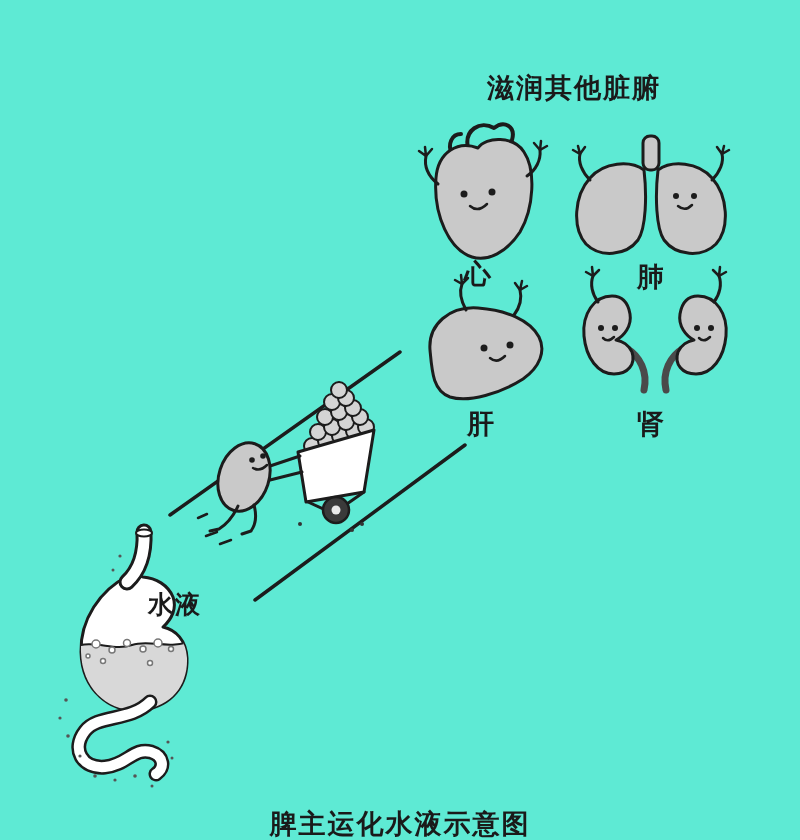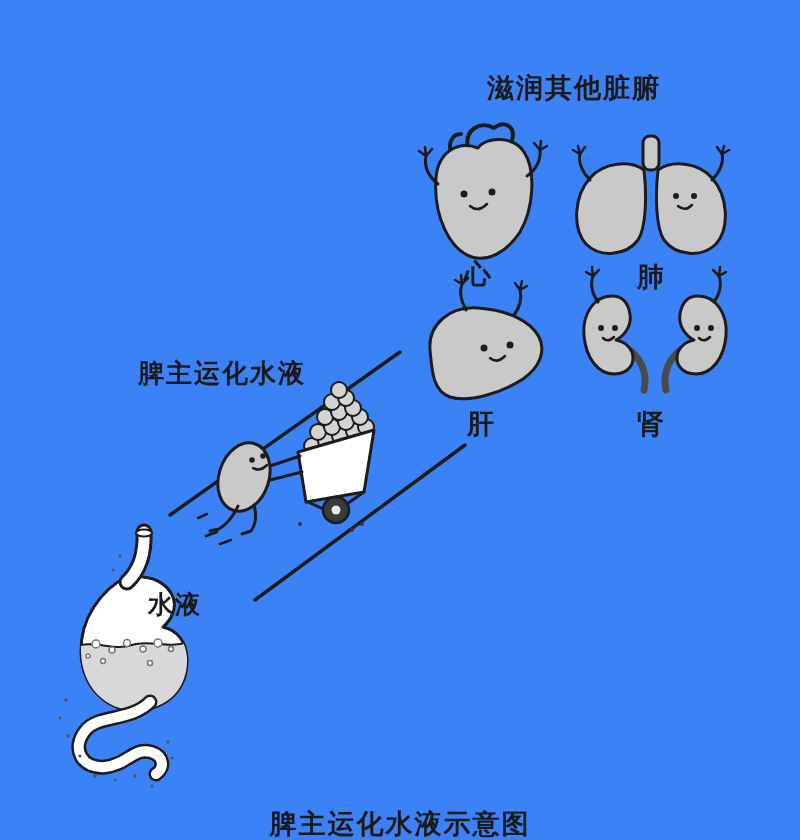--- a/index.html
+++ b/index.html
@@ -1,19 +1,19 @@
 <!DOCTYPE html>
 <html><head>
 <meta charset="utf-8">
 <style>
   html,body{margin:0;padding:0;background:#ffffff;}
   .stage{
     position:relative;
     width:800px;height:840px;
-    background:#3b82f6;
+    background:#5eead4;
     overflow:hidden;
     font-family:"DejaVu Sans", sans-serif;
   }
   .stage svg{position:absolute;left:0;top:0;}
   .lbl{
     position:absolute;
     color:#1a1a1a;
     font-weight:700;
     letter-spacing:2px;
     white-space:nowrap;
@@ -182,21 +182,20 @@
           <circle cx="152" cy="786" r="1.5"></circle>
         <circle cx="120" cy="556" r="1.6"></circle>
           <circle cx="113" cy="570" r="1.5"></circle>
         <circle cx="168" cy="742" r="1.6"></circle>
           <circle cx="172" cy="758" r="1.5"></circle>
       </g>
     </g>
   </svg>
 
   <div class="lbl lbl-top">滋润其他脏腑</div>
-  <div class="lbl lbl-process">脾主运化水液</div>
   <div class="lbl lbl-heart">心</div>
   <div class="lbl lbl-lung">肺</div>
   <div class="lbl lbl-liver">肝</div>
   <div class="lbl lbl-kidney">肾</div>
   <div class="lbl lbl-water">水液</div>
   <div class="lbl lbl-caption">脾主运化水液示意图</div>
 
 </div>
 
 </body></html>

